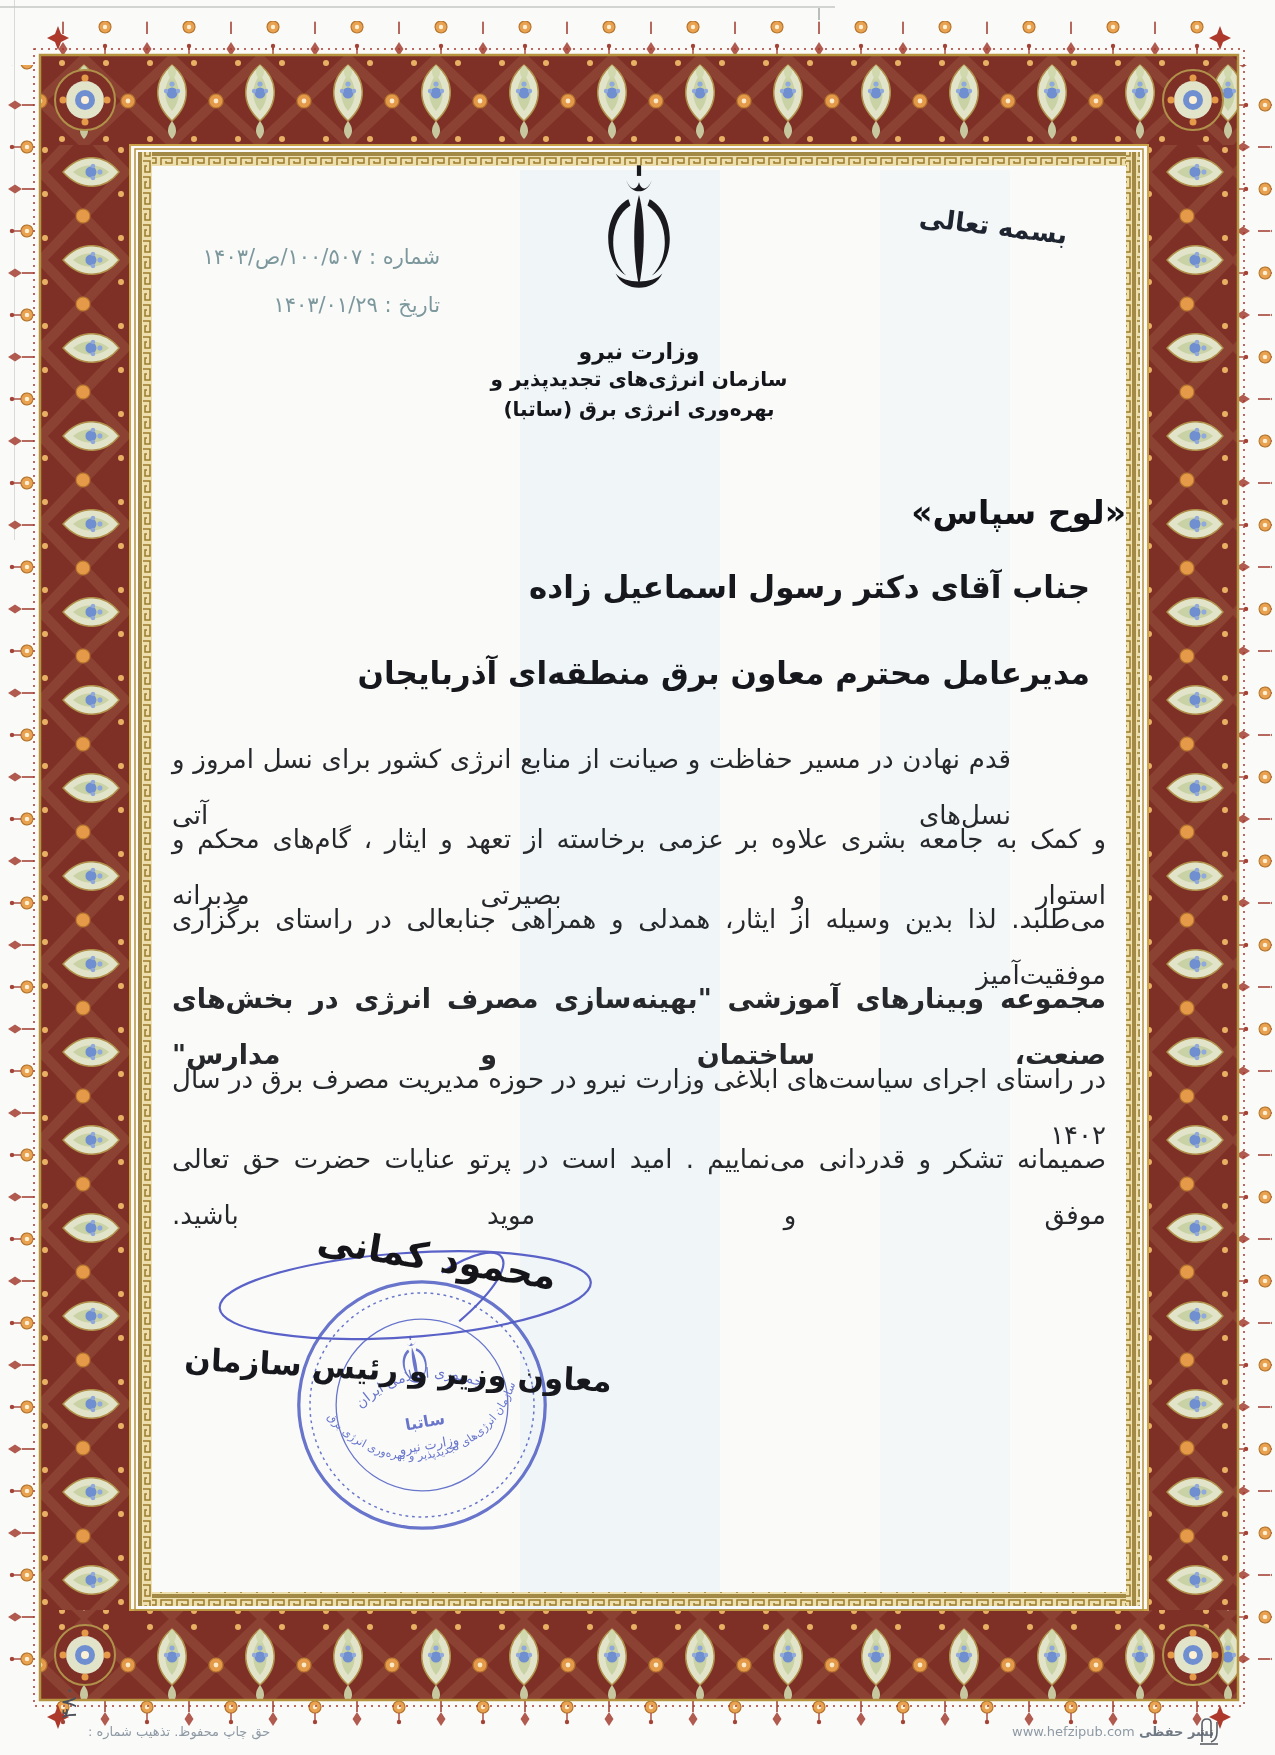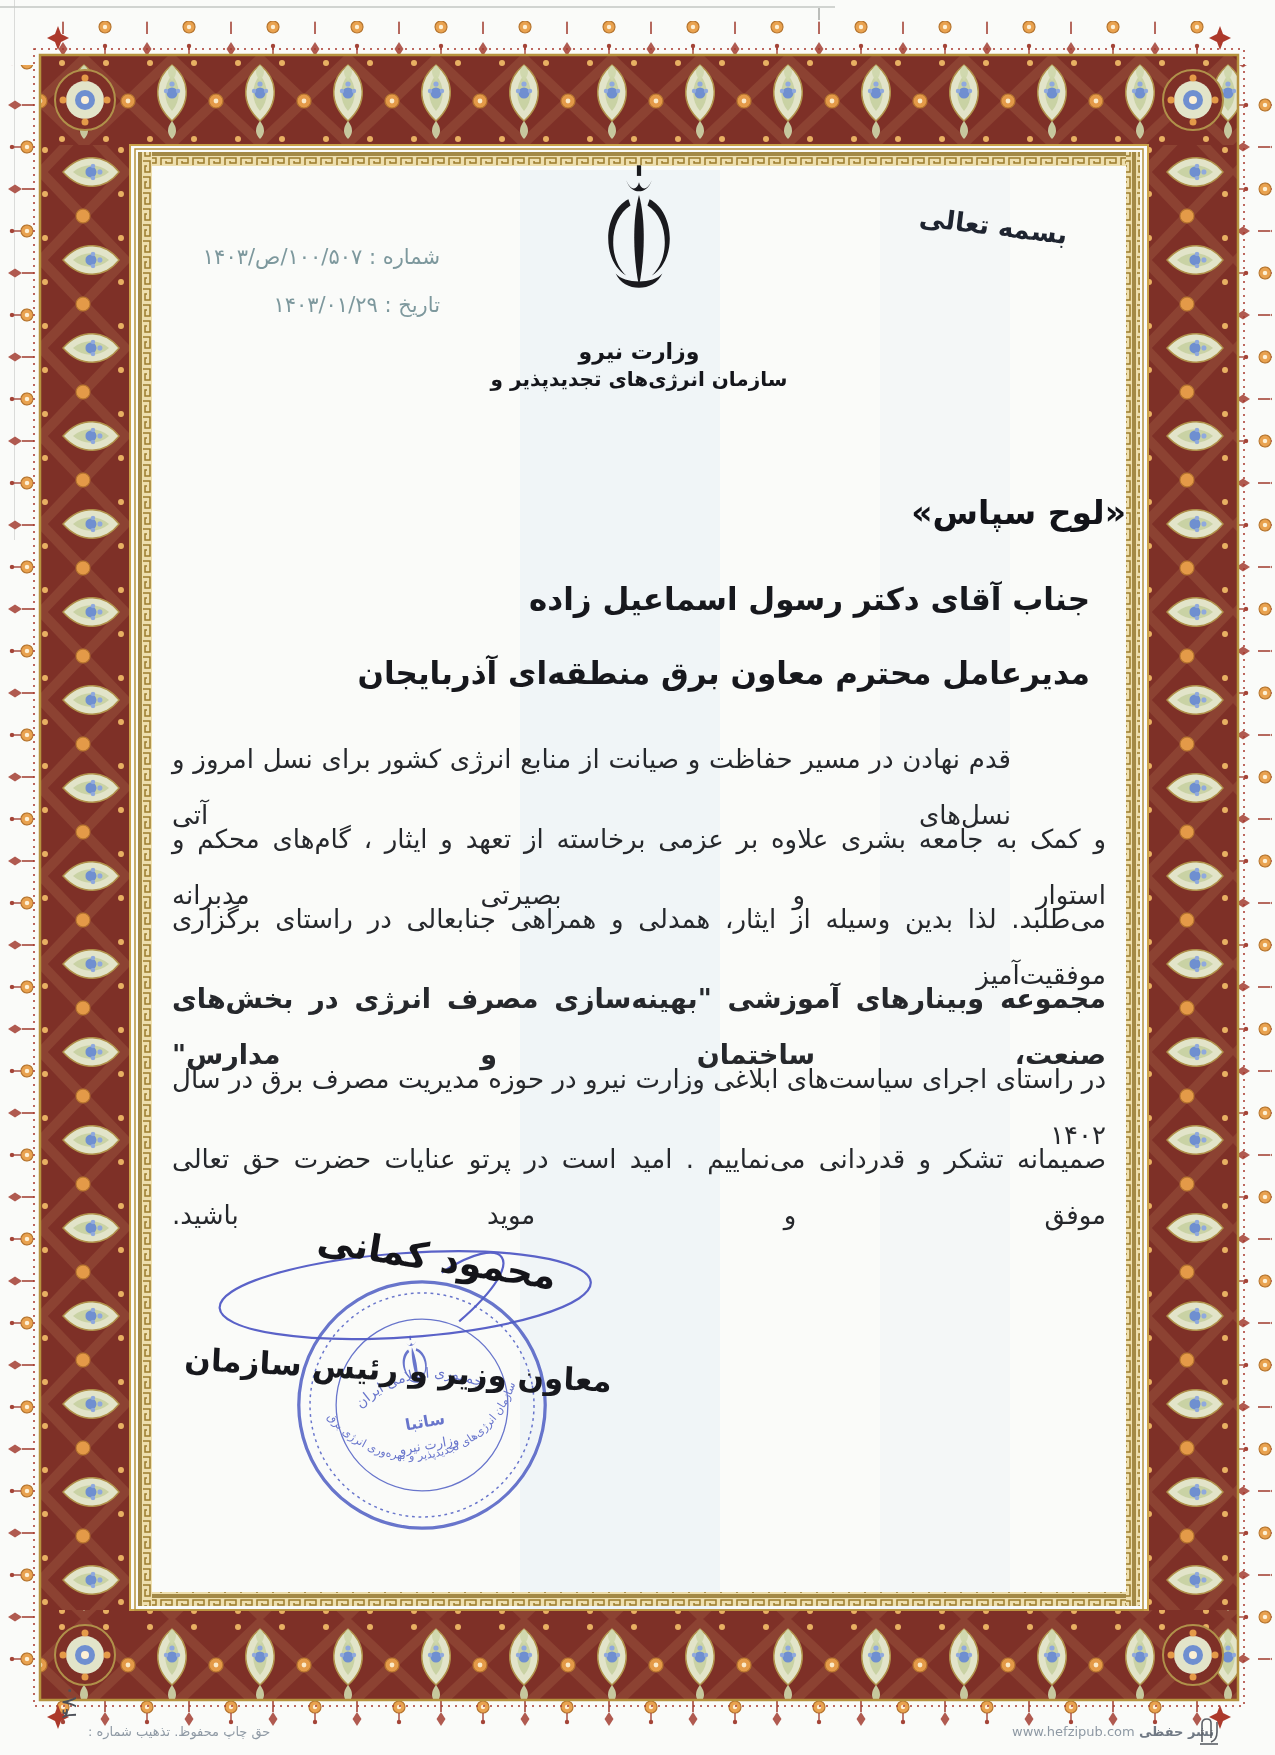--- a/index.html
+++ b/index.html
@@ -18,21 +18,21 @@
   .meta{left:8px;top:42px;width:280px;text-align:right;font-size:21px;color:#7d989d;letter-spacing:.5px;direction:rtl;}
   .meta div{white-space:nowrap;margin-top:28px;}
   .meta .d2{margin-top:24px;}
   .basmala{right:58px;top:36px;font-size:26px;font-weight:700;color:#1e2430;transform:rotate(7deg);}
   .hdr{left:0;top:-12px;width:100%;text-align:center;color:#15161b;}
   .emblem{width:106px;height:170px;}
   .ministry{font-size:22px;font-weight:700;margin-top:2px;}
   .orgline{font-size:20px;font-weight:700;line-height:1.5;}
   .doc-title{left:0;top:318px;width:100%;text-align:right;font-size:33px;font-weight:700;color:#121319;}
   .recip{right:36px;left:30px;font-size:31px;font-weight:700;text-align:right;color:#17181d;white-space:nowrap;}
-  .rn{top:406px;} .rr{top:480px;}
+  .rn{top:394px;} .rr{top:480px;}
   .bodytxt{left:20px;top:556px;width:934px;}
   .line{height:80px;line-height:56px;font-size:26px;text-align:justify;text-align-last:justify;color:#26282c;}
   .line.indent{padding-right:95px;}
   .line.bold{font-weight:700;font-size:27px;}
   .sig-flourish{left:55px;top:1050px;}
   .stamp{left:130px;top:1090px;transform:rotate(-10deg);opacity:.85;}
   .sig-name{left:130px;top:1062px;width:310px;text-align:center;font-size:37px;font-weight:700;
             color:#141419;transform:rotate(9deg);}
   .sig-role{left:80px;top:1178px;width:380px;text-align:center;font-size:31px;font-weight:700;
             color:#17181d;transform:rotate(3deg);white-space:nowrap;}
@@ -223,20 +223,21 @@
     </div>
 
     <div class="abs basmala">بسمه تعالی</div>
 
     <div class="abs hdr">
       <svg class="emblem" viewBox="0 0 100 160">
         <use href="#emblemShape" fill="#1a1a1e"></use>
       </svg>
       <div class="ministry">وزارت نیرو</div>
       <div class="orgline">سازمان انرژی‌های تجدیدپذیر و</div>
+      <div class="orgline">بهره‌وری انرژی برق (ساتبا)</div>
     </div>
 
     <div class="abs doc-title">«لوح سپاس»</div>
 
     <div class="abs recip rn">جناب آقای دکتر رسول اسماعیل زاده</div>
     <div class="abs recip rr">مدیرعامل محترم معاون برق منطقه‌ای آذربایجان</div>
 
     <div class="abs bodytxt">
       <div class="line indent">قدم نهادن در مسیر حفاظت و صیانت از منابع انرژی کشور برای نسل امروز و نسل‌های آتی</div>
       <div class="line">و کمک به جامعه بشری علاوه بر عزمی برخاسته از تعهد و ایثار ، گام‌های محکم و استوار و بصیرتی مدبرانه</div>

